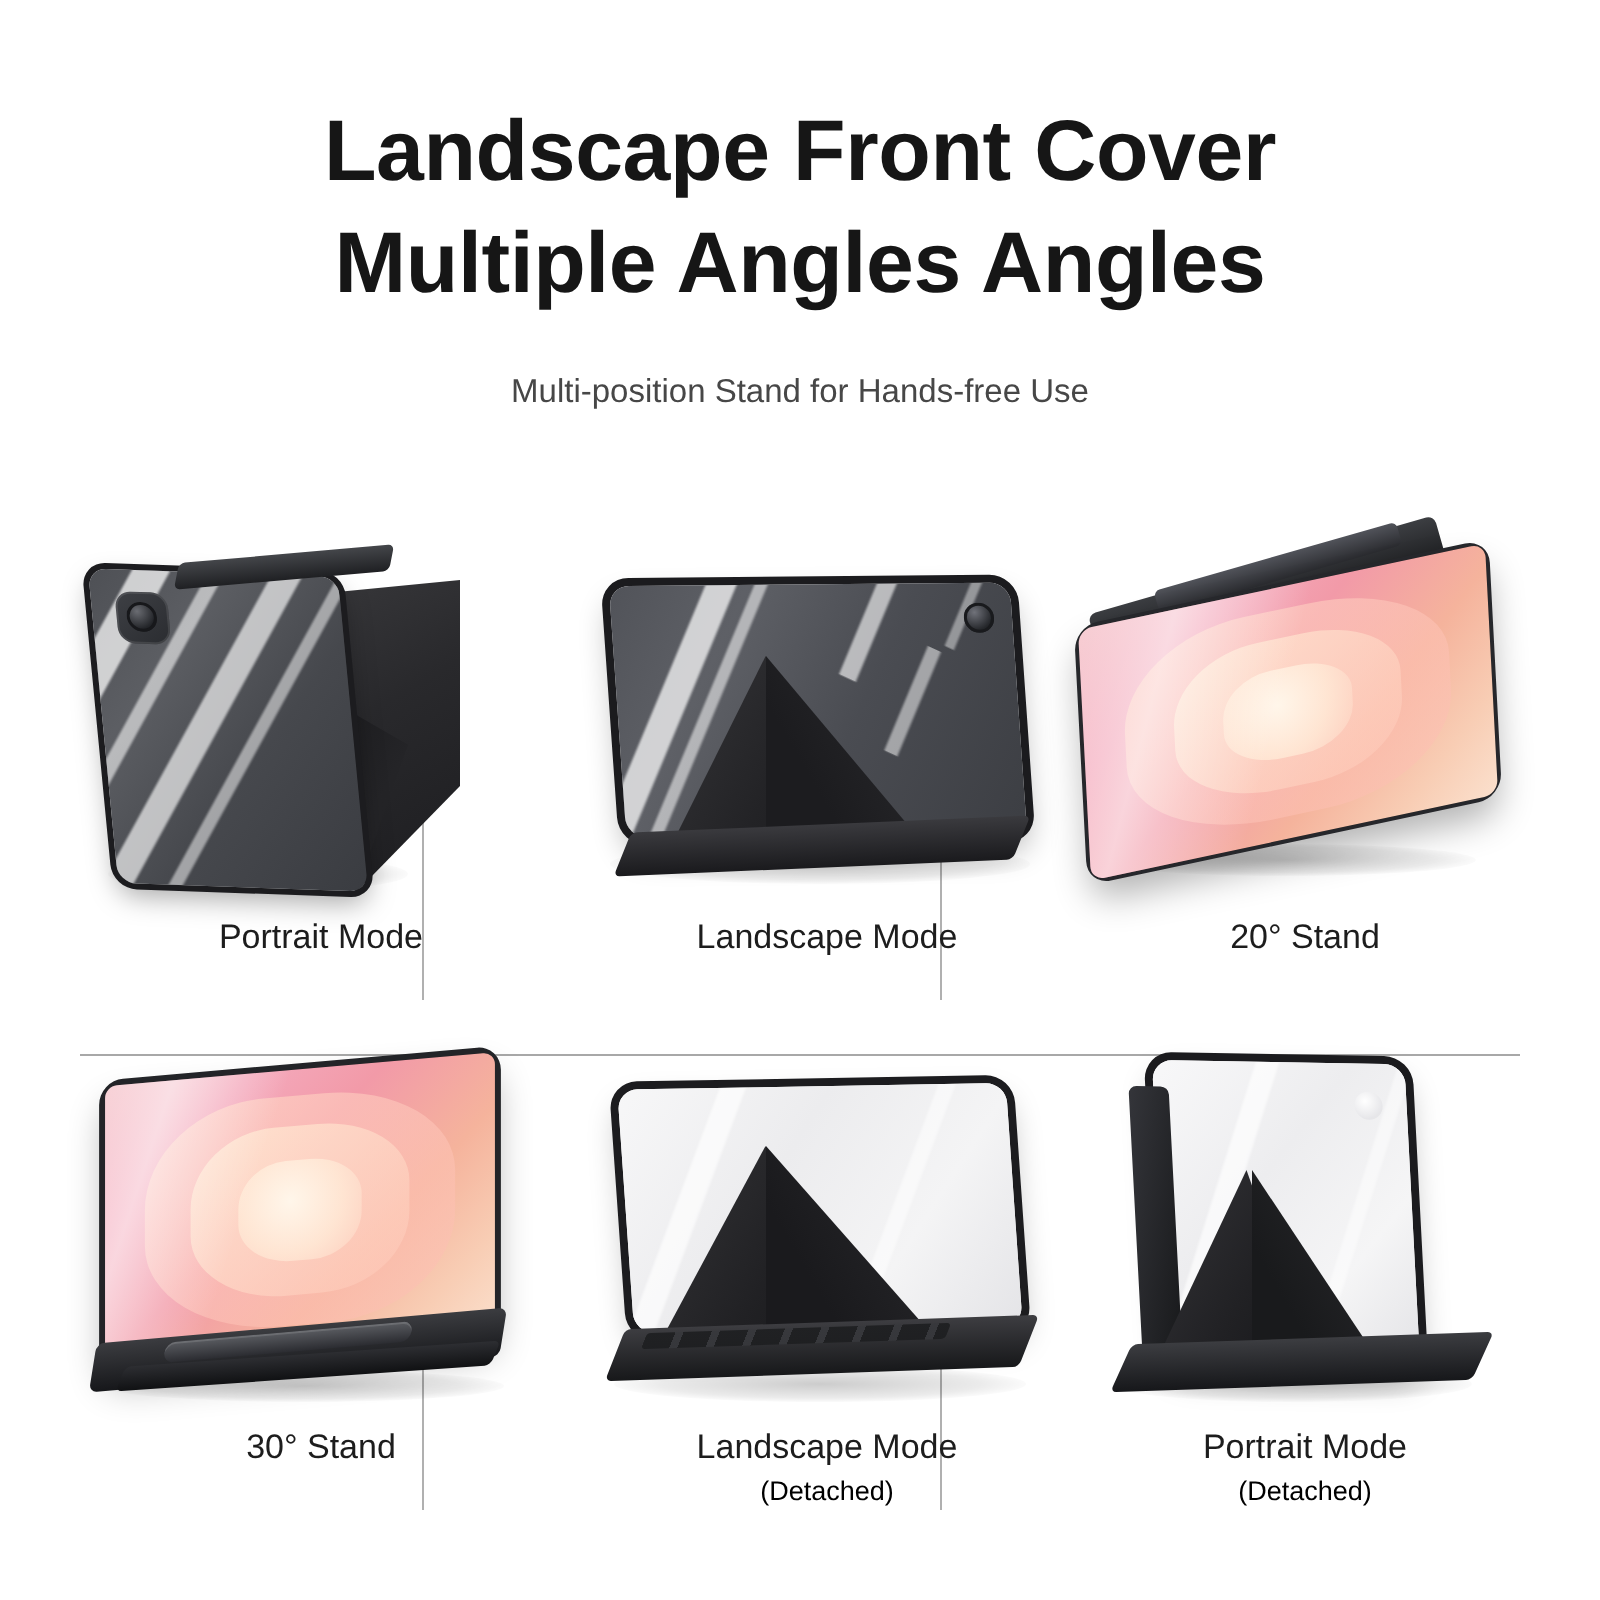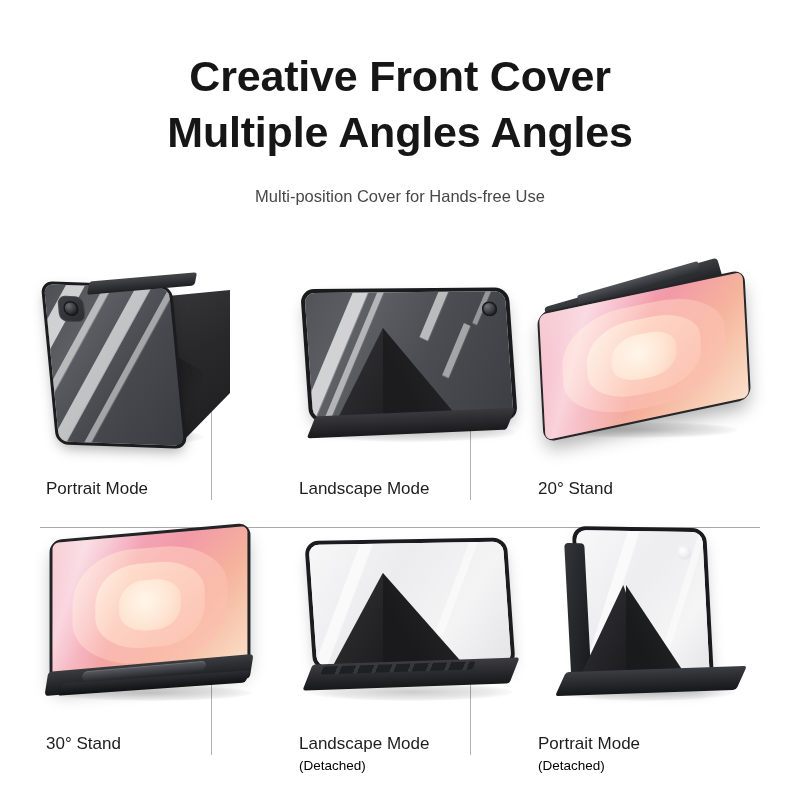--- a/index.html
+++ b/index.html
@@ -29,22 +29,22 @@
   .grid{position:absolute;left:0;top:272px;width:800px;height:500px;}
   .row{position:absolute;left:0;width:800px;height:250px;}
   .row.r1{top:0;}
   .row.r2{top:255px;}
   .cell{position:absolute;top:0;width:253px;height:250px;}
   .cell.c1{left:30px;}
   .cell.c2{left:283px;}
   .cell.c3{left:522px;}
   .stage{position:absolute;left:0;top:0;width:253px;height:188px;}
   .cap{
-    position:absolute;left:16px;width:253px;top:186px;
-    color:#1d1d1d;font-size:17px;line-height:22px;margin-top:20px;
+    position:absolute;left:4px;width:253px;top:186px;
+    text-align:center;color:#1d1d1d;font-size:17px;line-height:22px;
   }
   .cap .sub{display:block;font-size:13.5px;color:#000000;line-height:19px;margin-top:1px;}
 
   
   .vdiv{position:absolute;width:1px;background:#b0b0b0;}
   .vdiv.v1a{left:211px;top:25px;height:203px;}
   .vdiv.v2a{left:470px;top:25px;height:203px;}
   .vdiv.v1b{left:211px;top:273px;height:210px;}
   .vdiv.v2b{left:470px;top:273px;height:210px;}
   .hdiv{position:absolute;left:40px;top:255px;width:720px;height:1px;background:#a8a8a8;}
@@ -76,26 +76,26 @@
     background:linear-gradient(to right, rgba(255,255,255,0) 0%, rgba(255,255,255,.55) 45%, rgba(255,255,255,0) 100%);
     transform:rotate(19deg);
   }
 </style>
 </head>
 <body style="background: rgb(255, 255, 255);">
 
 <div class="page">
 
   <div class="headline">
-    <span>Creative Front Cover</span>
+    <span>Landscape Front Cover</span>
     <span class="l2">Multiple Angles Angles</span>
   </div>
 
   <div class="subtitle">
-    <span class="s2">Multi-position Cover for Hands-free Use</span>
+    <span class="s2">Multi-position Stand for Hands-free Use</span>
   </div>
 
   <div class="grid">
 
     <div class="vdiv v1a"></div>
     <div class="vdiv v2a"></div>
     <div class="hdiv"></div>
     <div class="vdiv v1b"></div>
     <div class="vdiv v2b"></div>
 

